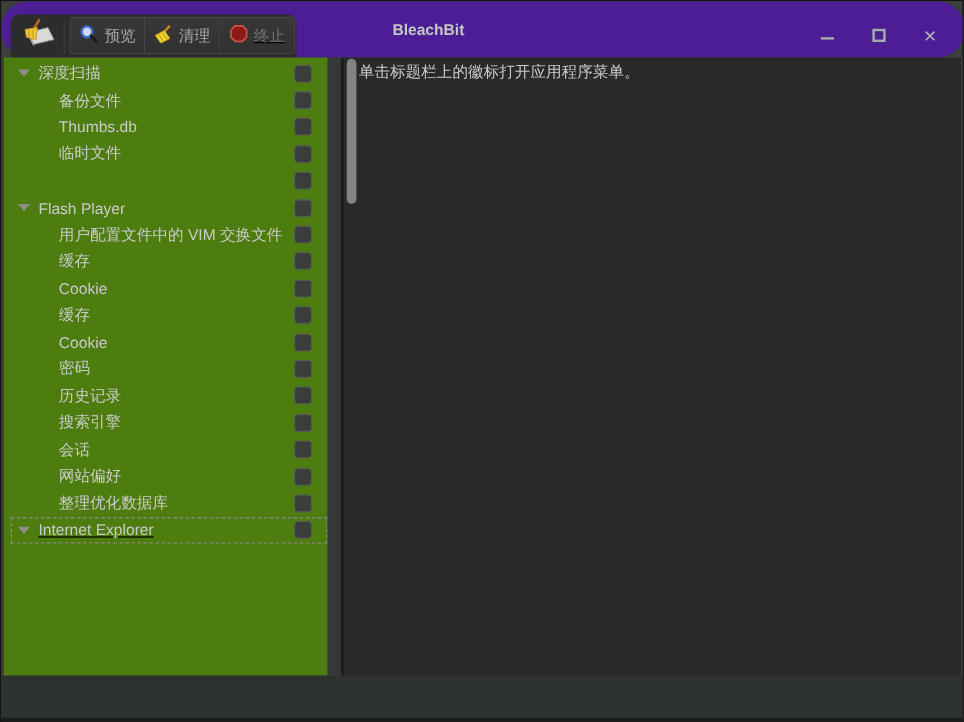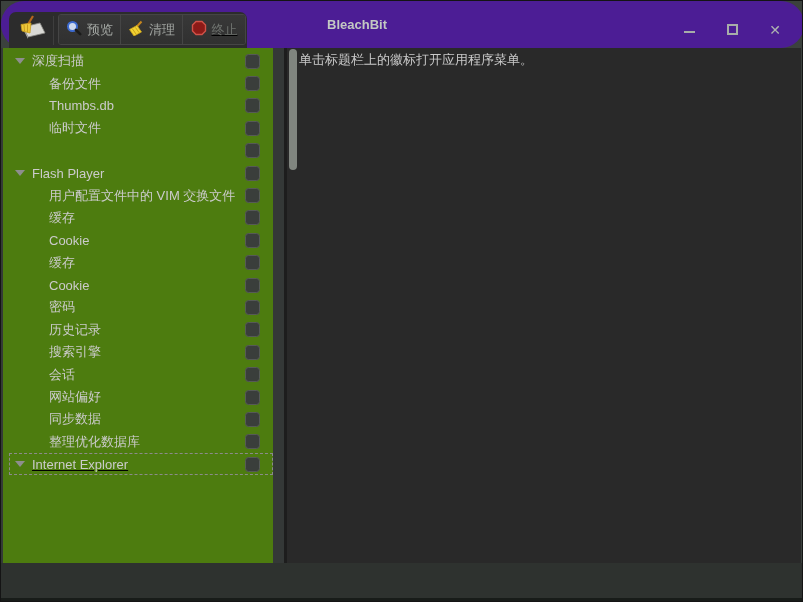--- a/index.html
+++ b/index.html
@@ -176,24 +176,20 @@
         </div>
         <div class="trow child">
           <span class="tlabel">会话</span>
           <span class="checkbox"></span>
         </div>
         <div class="trow child">
           <span class="tlabel">网站偏好</span>
           <span class="checkbox"></span>
         </div>
         <div class="trow child">
-          <span class="tlabel">同步数据</span>
-          <span class="checkbox"></span>
-        </div>
-        <div class="trow child">
           <span class="tlabel">整理优化数据库</span>
           <span class="checkbox"></span>
         </div>
         <div class="trow parent focused">
           <span class="expander"></span>
           <span class="tlabel">Internet Explorer</span>
           <span class="checkbox"></span>
         </div>
       </div>
     <div class="trough"></div>

